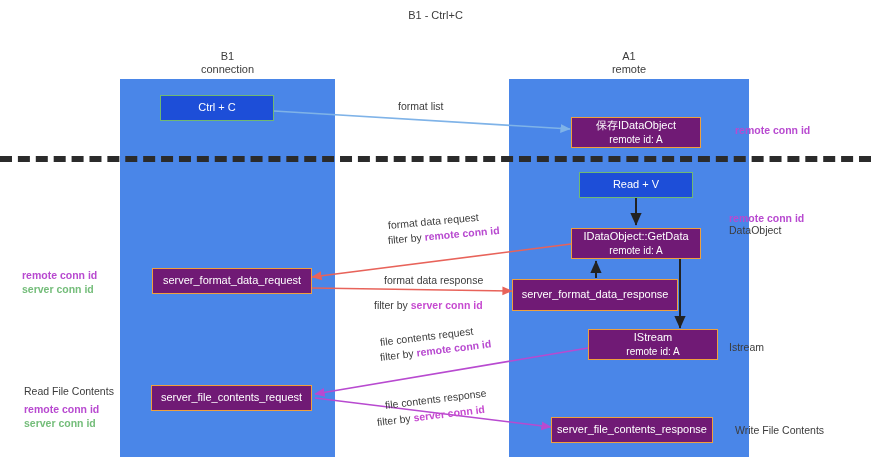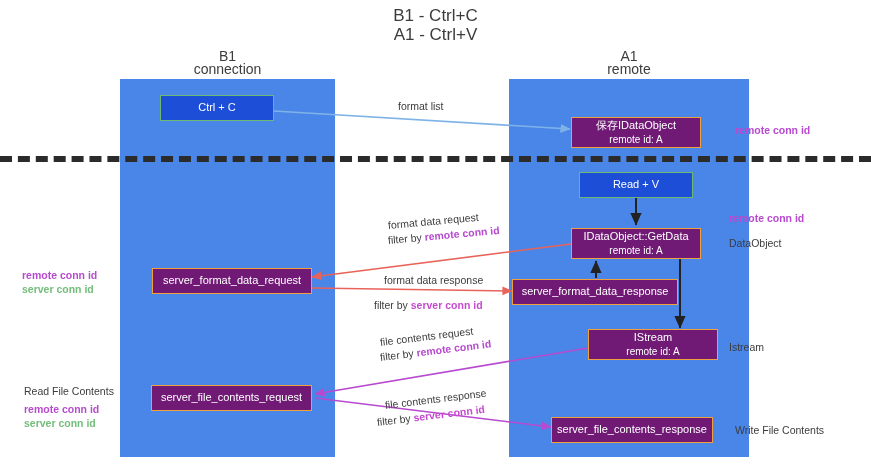--- a/index.html
+++ b/index.html
@@ -11,26 +11,26 @@
     position:relative;
     color:#3c3c3c;
   }
   #stage{position:absolute;left:0;top:0;width:871px;height:467px;}
   #svg-layer{position:absolute;left:0;top:0;width:871px;height:467px;}
   .abs{position:absolute;}
 
   
   .title{
     left:0;top:6px;width:871px;text-align:center;
-    font-size:17px;line-height:19px;color:#3c3c3c;
+    font-size:11px;line-height:19px;color:#3c3c3c;
   }
 
   
   .colhead{
-    font-size:14px;line-height:13px;text-align:center;color:#3c3c3c;
+    font-size:11px;line-height:13px;text-align:center;color:#3c3c3c;
   }
 
   
   .lane{background:#4a86e8;}
 
   
   .node{
     box-sizing:border-box;
     display:flex;flex-direction:column;
     align-items:center;justify-content:center;
@@ -99,21 +99,20 @@
 
     <line x1="596" y1="278" x2="596" y2="261" stroke="#222222" stroke-width="2" marker-end="url(#ah-black)"></line>
 
     <line x1="588" y1="348" x2="315" y2="394" stroke="#b84ad0" stroke-width="1.6" marker-end="url(#ah-purple)"></line>
 
     <line x1="315" y1="398" x2="551" y2="427" stroke="#b84ad0" stroke-width="1.6" marker-end="url(#ah-purple)"></line>
   </svg>
 
   <div class="abs title">
     <div>B1 - Ctrl+C</div>
-    <div>A1 - Ctrl+V</div>
   </div>
 
   <div class="abs colhead" style="left:120px;top:50px;width:215px;">
     <div>B1</div>
     <div>connection</div>
   </div>
   <div class="abs colhead" style="left:509px;top:50px;width:240px;">
     <div>A1</div>
     <div>remote</div>
   </div>
@@ -135,21 +134,21 @@
 
   <div class="abs node orange" style="left:571px;top:228px;width:130px;height:31px;">
     <span>IDataObject::GetData</span>
     <span class="l2">remote id: A</span>
   </div>
 
   <div class="abs node orange" style="left:152px;top:268px;width:160px;height:26px;">
     <span>server_format_data_request</span>
   </div>
 
-  <div class="abs node orange" style="left:512px;top:279px;width:166px;height:26px;">
+  <div class="abs node orange" style="left:512px;top:279px;width:166px;height:32px;">
     <span>server_format_data_response</span>
   </div>
 
   <div class="abs node orange" style="left:588px;top:329px;width:130px;height:31px;">
     <span>IStream</span>
     <span class="l2">remote id: A</span>
   </div>
 
   <div class="abs node orange" style="left:151px;top:385px;width:161px;height:26px;">
     <span>server_file_contents_request</span>
@@ -192,21 +191,21 @@
   </div>
 
   <div class="abs side" style="left:735px;top:123px;">
     <span class="k-remote">remote conn id</span>
   </div>
 
   <div class="abs side" style="left:729px;top:211px;">
     <span class="k-remote">remote conn id</span>
   </div>
 
-  <div class="abs rlab" style="left:729px;top:237px;">
+  <div class="abs rlab" style="left:729px;top:224px;">
     <span>DataObject</span>
   </div>
 
   <div class="abs rlab" style="left:729px;top:341px;">
     <span>Istream</span>
   </div>
 
   <div class="abs rlab" style="left:735px;top:424px;">
     <span>Write File Contents</span>
   </div>

